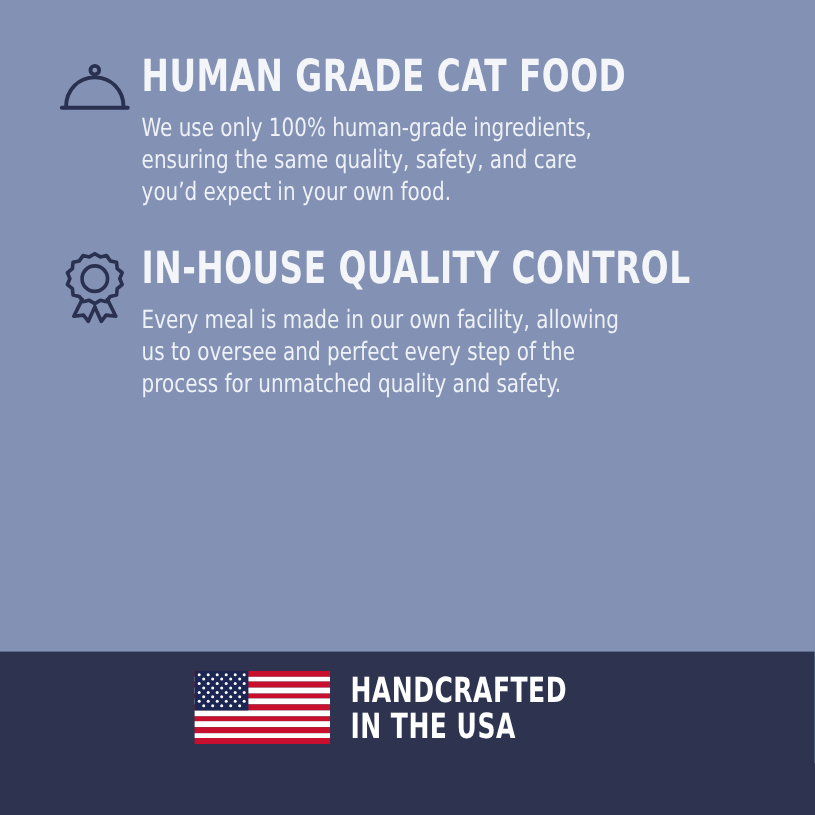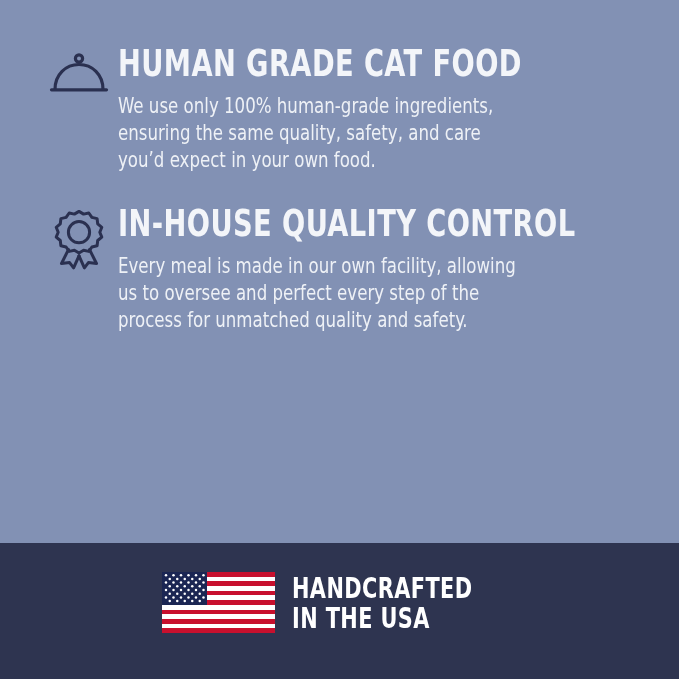--- a/index.html
+++ b/index.html
@@ -78,21 +78,21 @@
     width: 113%;
   }
 
   
   .footer {
     flex: 1 1 auto;
     background: #2e3450;
     display: flex;
     align-items: flex-start;
     justify-content: center;
-    padding-top: 29px;
+    padding-top: 16px;
     box-sizing: border-box;
   }
   .footer-inner {
     display: flex;
     align-items: center;
     gap: 17px;
   }
   .flag {
     width: 113px;
     height: 61px;

